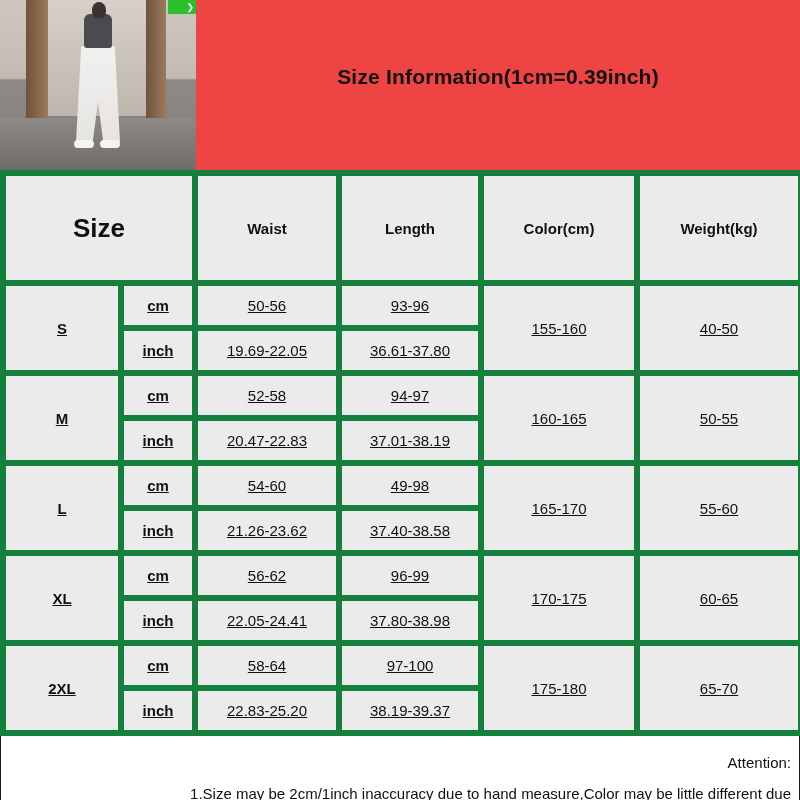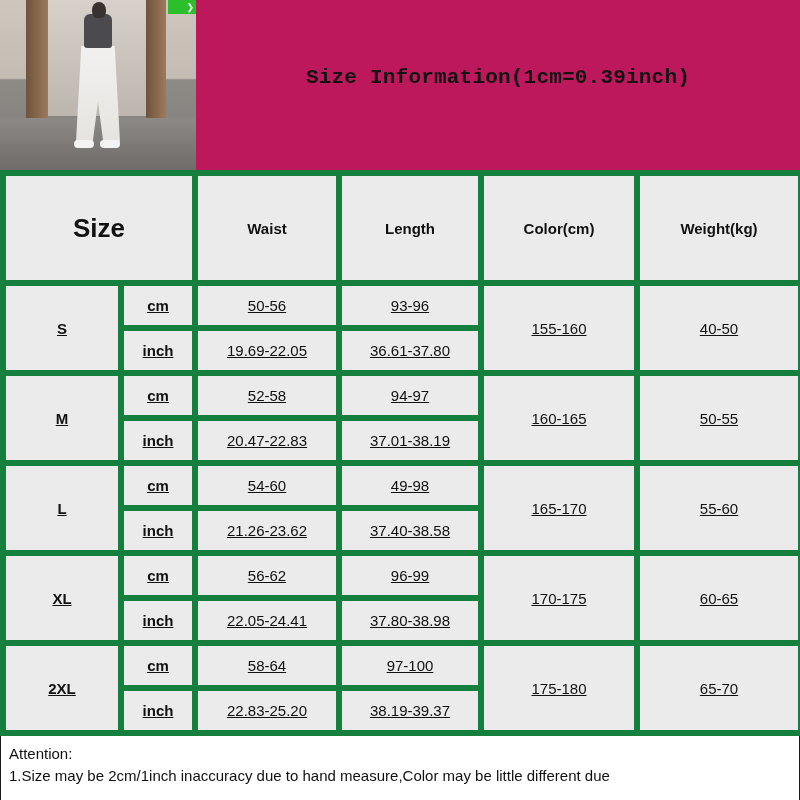--- a/index.html
+++ b/index.html
@@ -106,23 +106,22 @@
     color: #ffffff;
     font-size: 9px;
     line-height: 9px;
   }
 
   .title-block {
     flex: 1 1 auto;
     display: flex;
     align-items: center;
     justify-content: center;
-    background: #be185d;
+    background: #ef4444;
     padding-bottom: 16px;
-    font-family: Liberation Mono, monospace;
   }
   .title-text {
     font-size: 21px;
     font-weight: bold;
     color: #111111;
     letter-spacing: 0.2px;
   }
 
   
   table.size-table {
@@ -170,24 +169,25 @@
   .attention {
     box-sizing: border-box;
     width: 800px;
     border: 1px solid #1a1a1a;
     border-top: none;
     background: #ffffff;
     padding: 6px 8px 8px 8px;
     height: 148px;
   }
   .attention p {
-    margin: 1px 0 1px 0;
+    margin: 10px 0 1px 0;
     font-size: 15px;
     line-height: 1.42;
     color: #111111;
+    text-align: right;
   }
 </style>
 </head>
 <body>
 
 <div class="sheet">
 
   <div class="top-band">
     <div class="photo">
       <div class="wall"></div>

